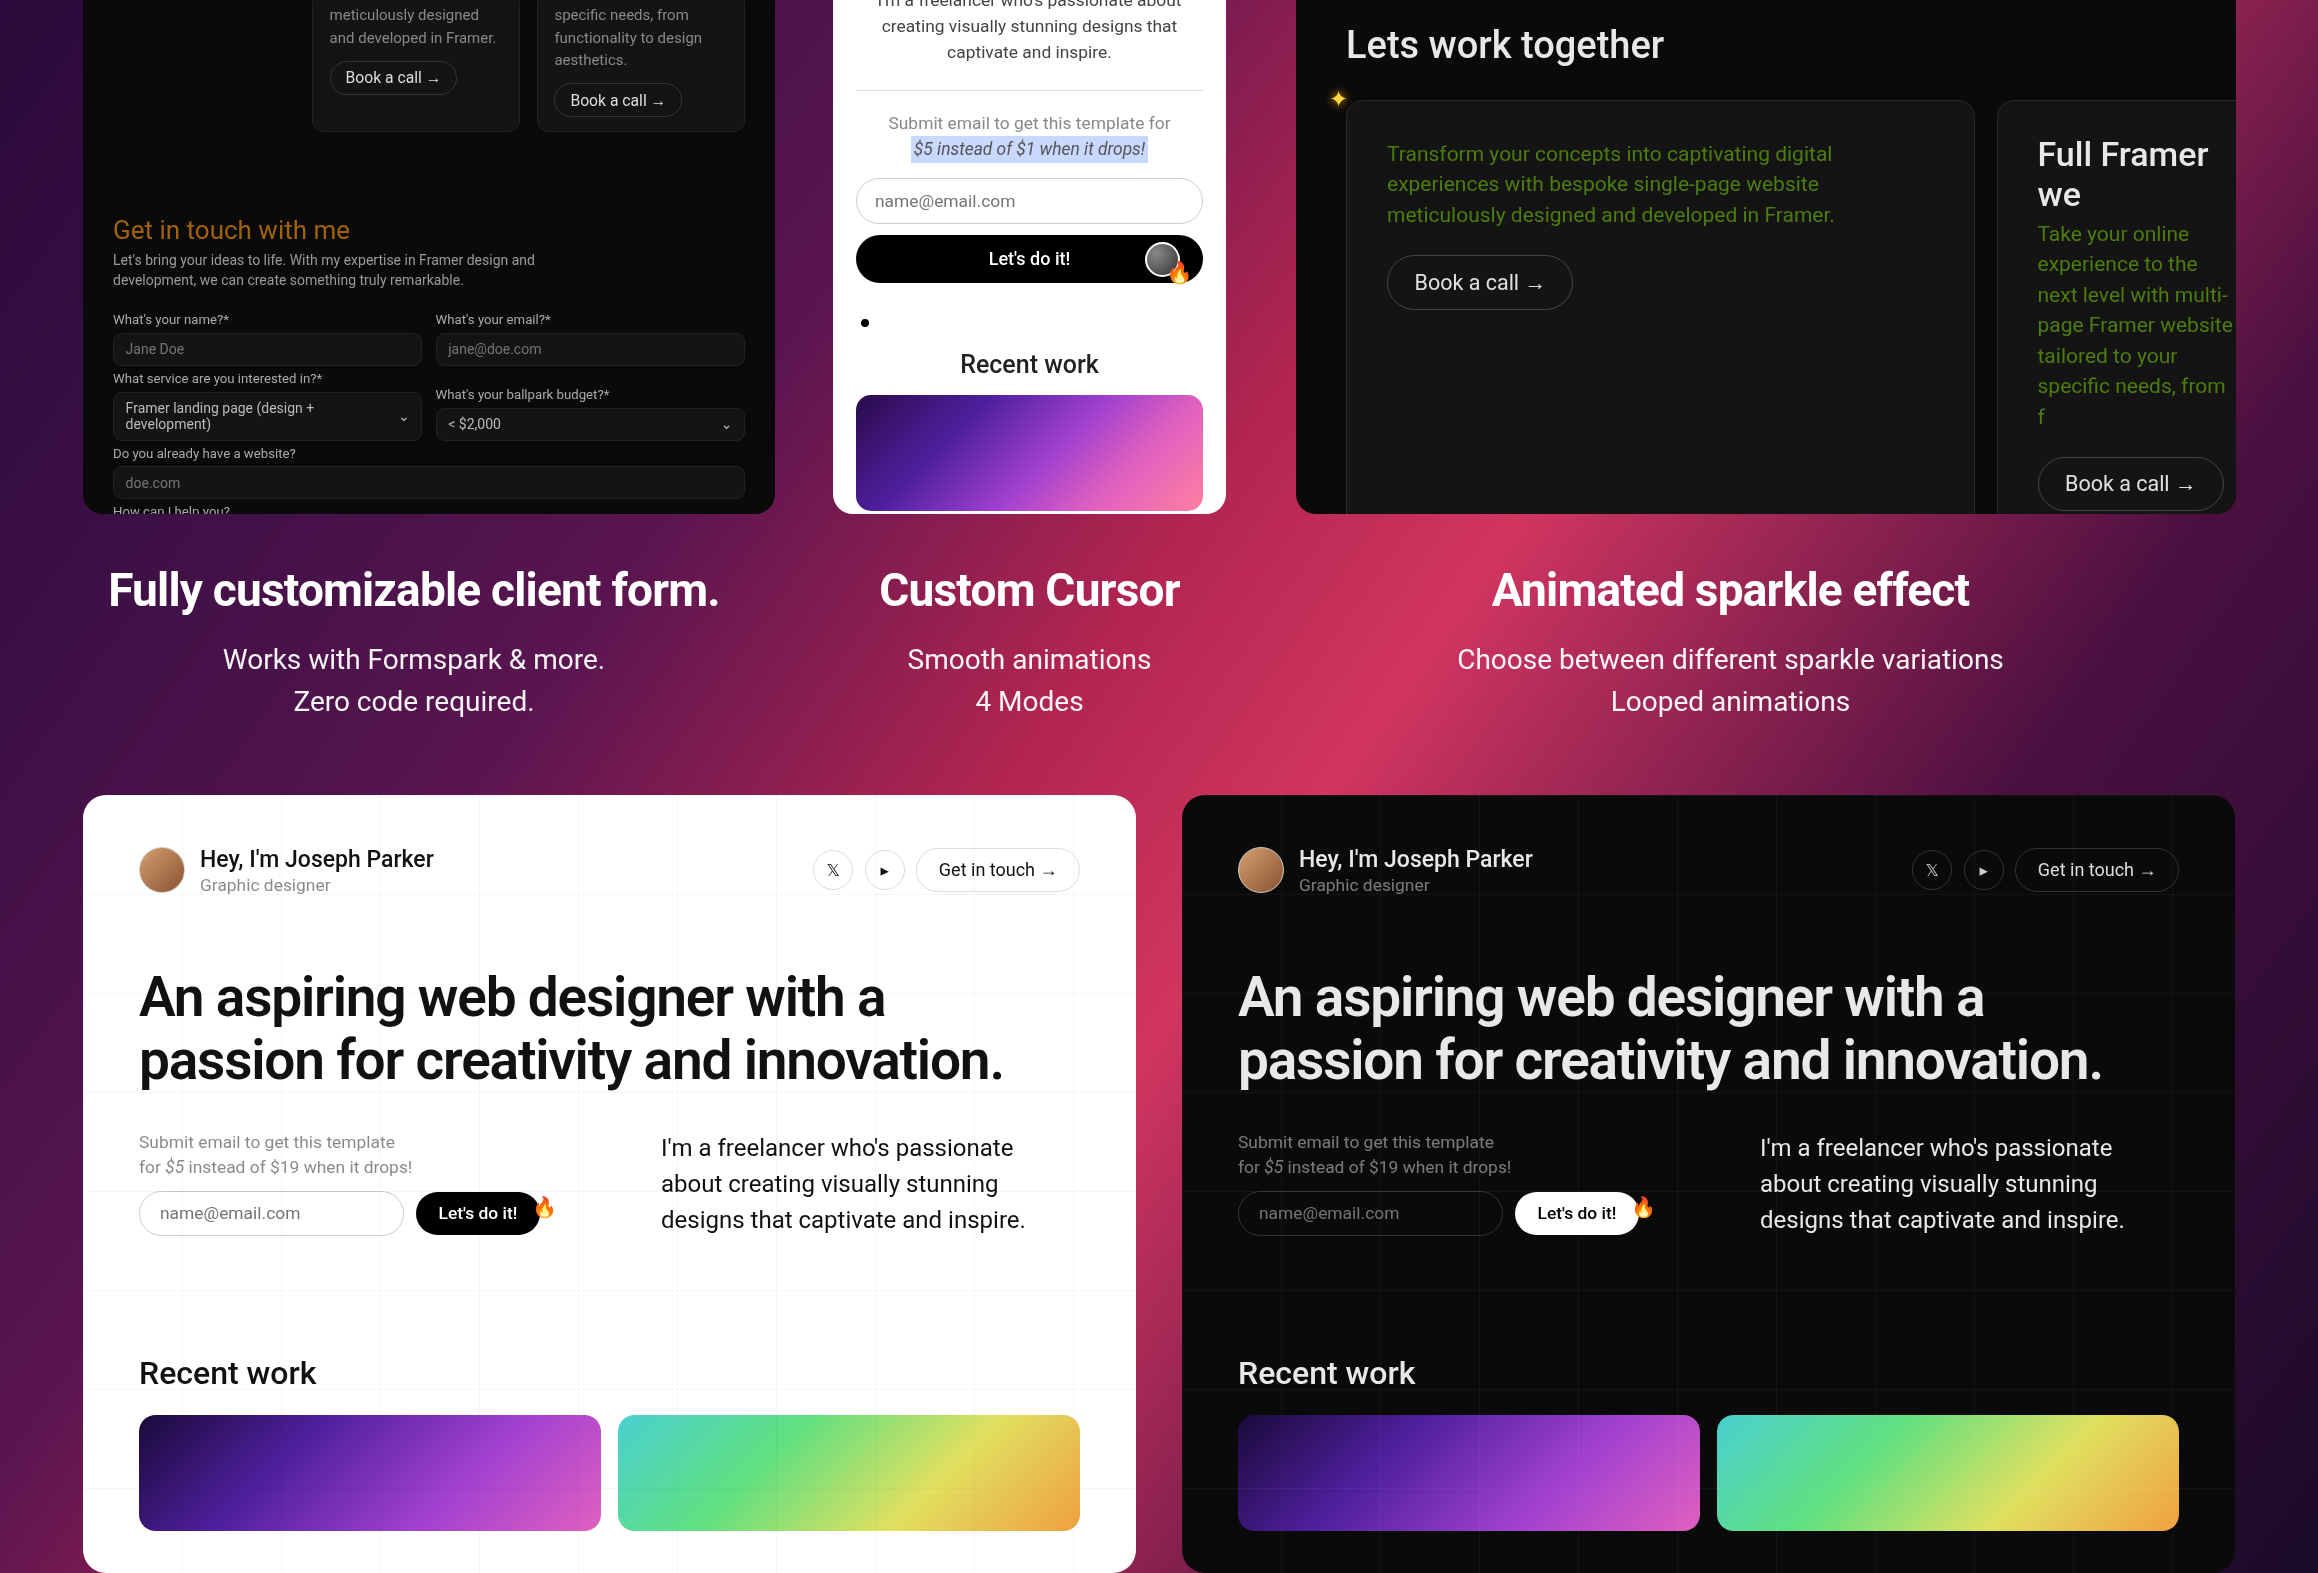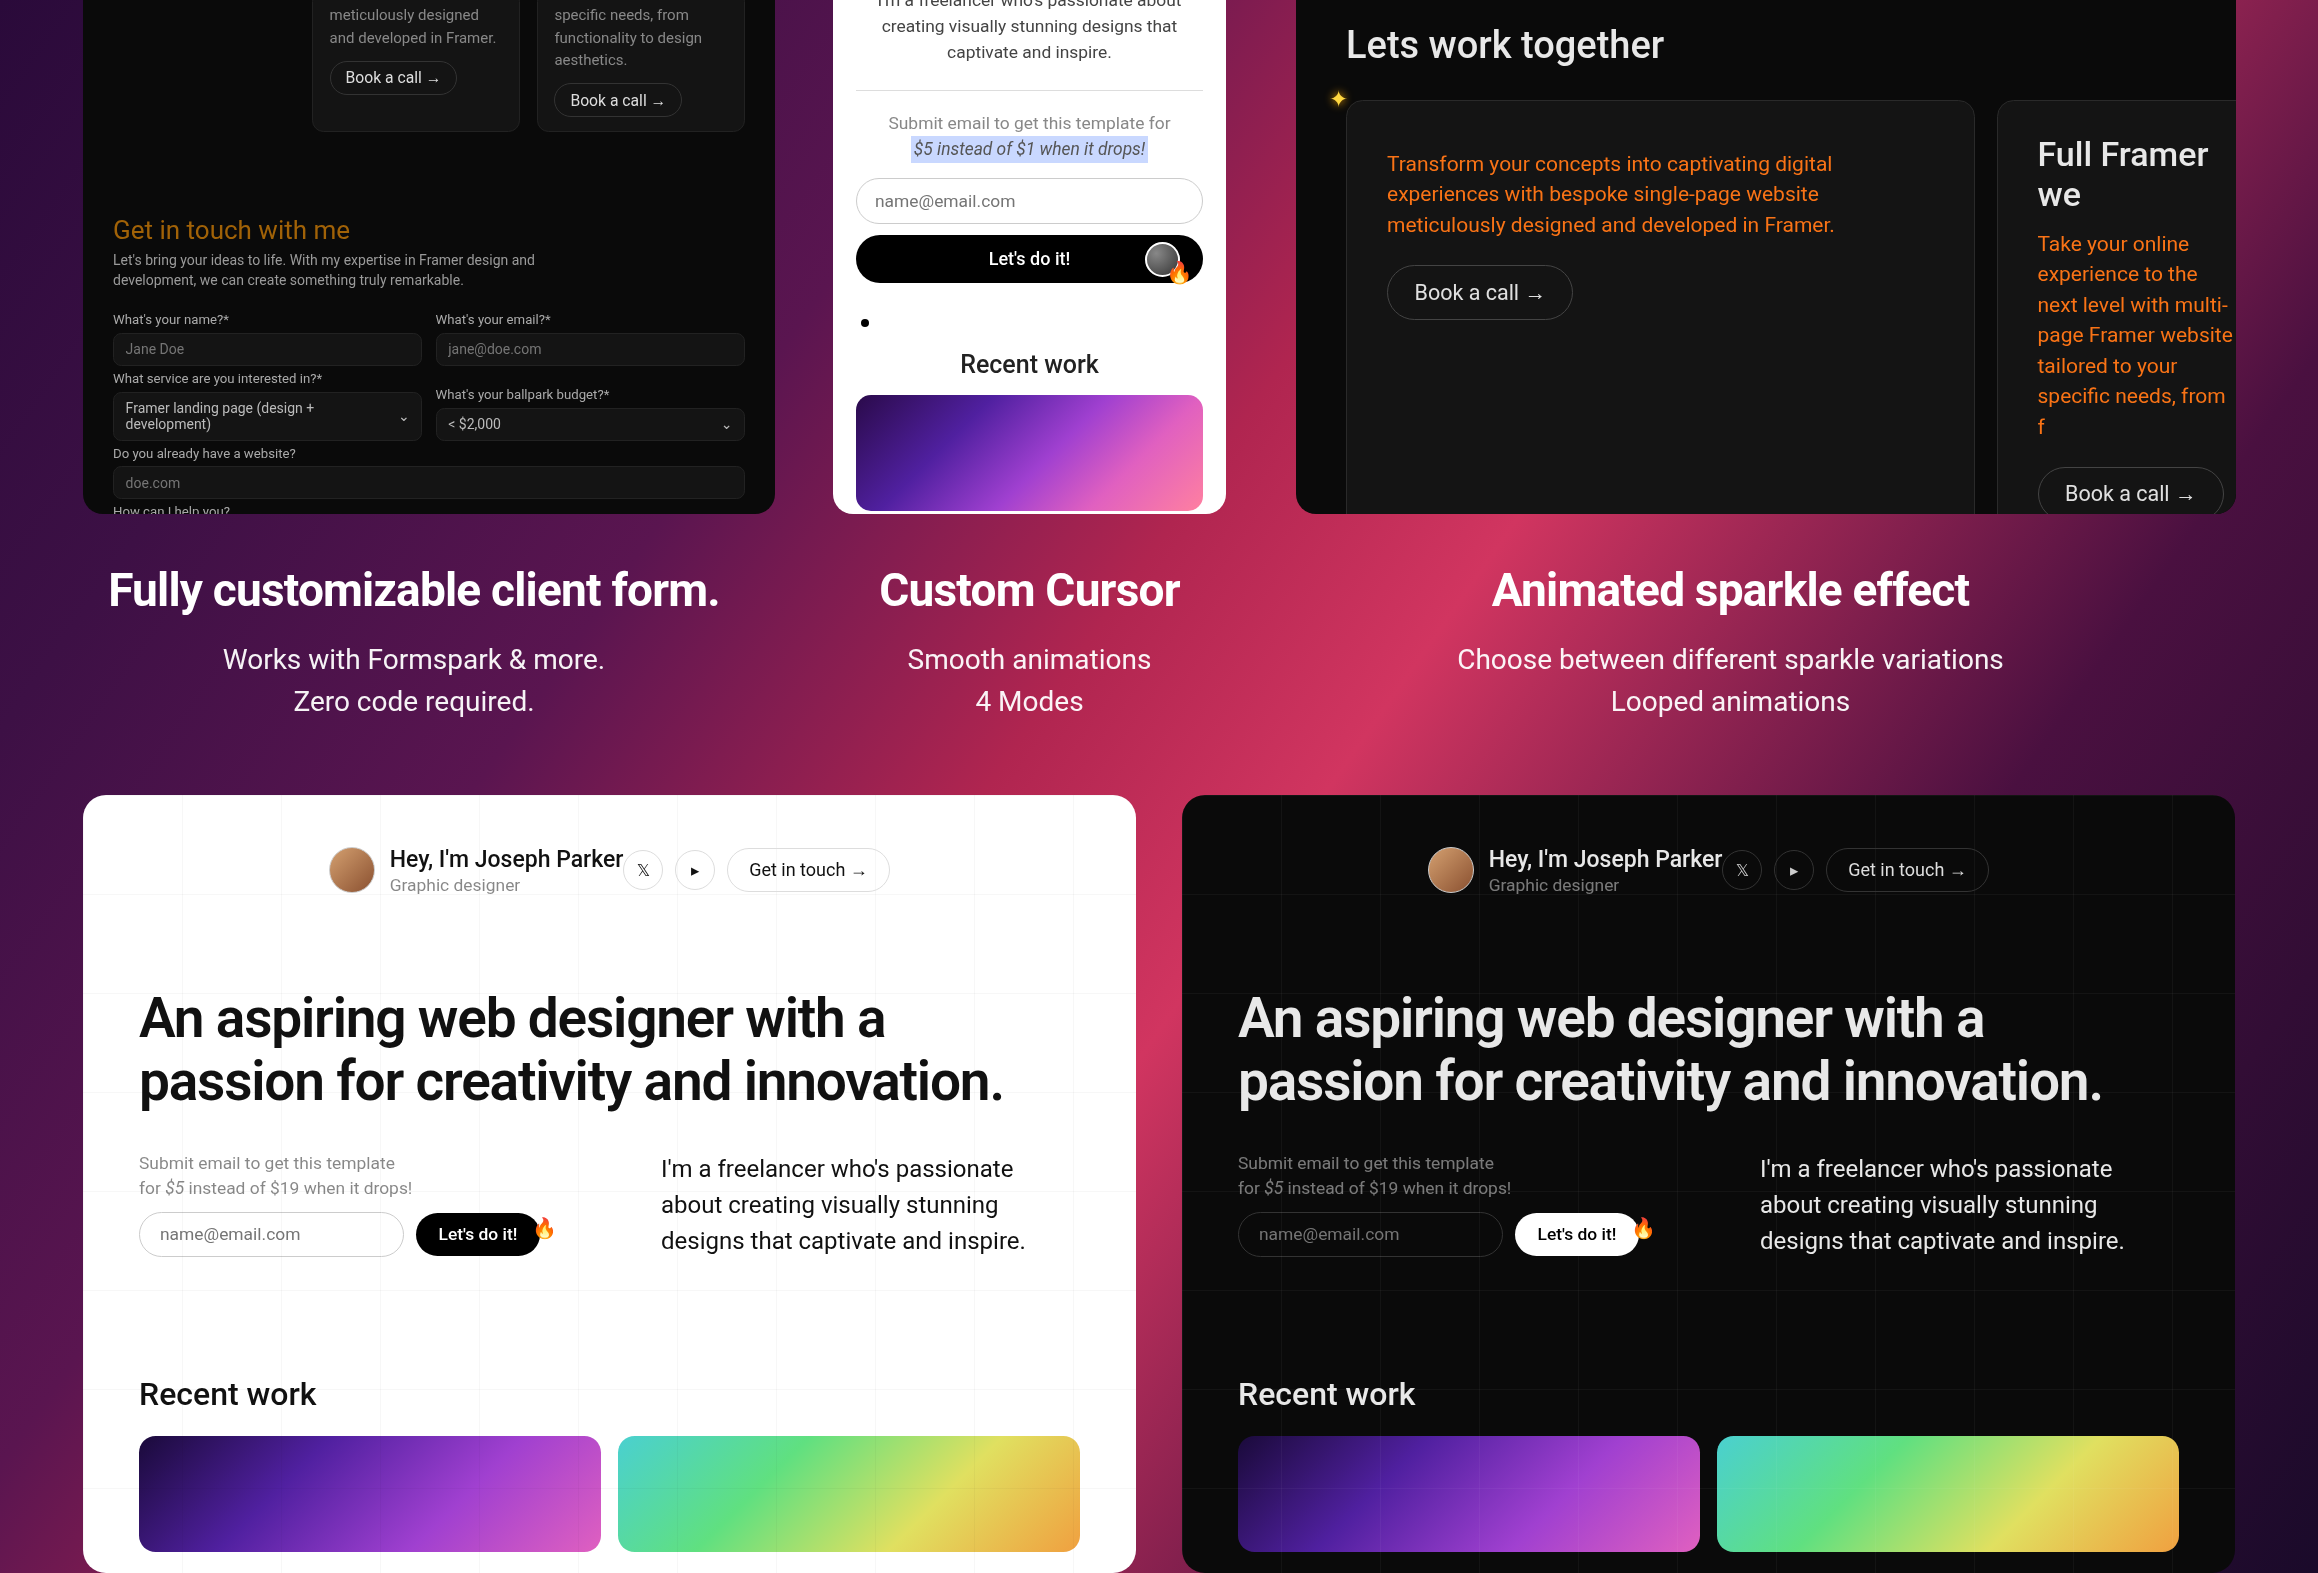--- a/index.html
+++ b/index.html
@@ -44,21 +44,21 @@
 
 
 .c3{left:1296px;top:-33px;width:940px;height:547px;padding:33px 50px;}
 .c3-title{color:#e8e8e8;font-size:38px;font-weight:500;margin:23px 0 33px;}
 .c3-cards{display:flex;gap:21.5px;position:relative;}
 .c3-pcard{background:#141414;border:0.8px solid #2a2a2a;border-radius:16.6px;padding:33px 40px 36px;position:relative;flex-shrink:0;}
 .c3-pc1{width:629px;}
 .c3-pc2{width:282px;}
 .c3-ptitle{color:#e8e8e8;font-size:34px;font-weight:500;display:inline-block;}
 .c3-price{color:#888;font-size:22.4px;margin-left:11.6px;}
-.c3-ptext{color:#f97316;font-size:21px;line-height:1.45;margin:15px 0 25px;}
+.c3-ptext{color:#4d7c0f;font-size:21px;line-height:1.45;margin:5px 0 25px;}
 .c3-book{display:inline-flex;align-items:center;gap:8.3px;border:0.8px solid #444;border-radius:827px;padding:13.2px 26.5px;color:#e0e0e0;font-size:21.5px;}
 .sparkle{position:absolute;color:#ffd740;font-size:23px;filter:drop-shadow(0 0 5px #ffaa00);}
 .sp1{left:-18px;top:-15px;}
 .sp2{left:-18px;bottom:-11.6px;}
 
 
 .labels{position:absolute;top:563px;color:#fff;text-align:center;}
 .lbl-title{font-size:46px;font-weight:700;letter-spacing:-0.8px;margin-bottom:21.5px;}
 .lbl-sub{font-size:28px;font-weight:400;line-height:1.5;opacity:0.95;}
 .l1{left:83px;width:662px;}
@@ -68,21 +68,21 @@
 
 .big{position:absolute;top:795px;border-radius:23px;padding:51px 56px;height:778px;overflow:hidden;}
 .bigL{left:83px;width:1053px;background:#fff;}
 .bigD{left:1182px;width:1053px;background:#0a0a0a;}
 
 .grid-bg{position:absolute;inset:0;pointer-events:none;
   background-image:linear-gradient(#00000008 0.8px,transparent 0.8px),linear-gradient(90deg,#00000008 0.8px,transparent 0.8px);
   background-size:99px 99px;}
 .bigD .grid-bg{background-image:linear-gradient(#ffffff0a 0.8px,transparent 0.8px),linear-gradient(90deg,#ffffff0a 0.8px,transparent 0.8px);}
 
-.bh{display:flex;justify-content:center;align-items:center;margin-bottom:92px;position:relative;}
+.bh{display:flex;justify-content:space-between;align-items:center;margin-bottom:71px;position:relative;}
 .bh-left{display:flex;align-items:center;gap:15px;}
 .avatar{width:46px;height:46px;border-radius:50%;background:linear-gradient(135deg,#d4a070,#8a5030);border:0.8px solid #ccc;}
 .bh-name{font-size:23px;font-weight:500;}
 .bh-role{font-size:17.4px;opacity:0.5;margin-top:1.7px;}
 .bh-right{display:flex;align-items:center;gap:11.6px;}
 .iconbtn{width:40px;height:40px;border-radius:50%;border:0.8px solid #ddd;display:flex;align-items:center;justify-content:center;font-size:16.6px;}
 .bigD .iconbtn{border-color:#333;color:#ccc;}
 .gitbtn{border:0.8px solid #ddd;border-radius:827px;padding:10px 21.5px;font-size:18px;display:inline-flex;align-items:center;gap:6.6px;}
 .bigD .gitbtn{border-color:#333;color:#ddd;}
 

